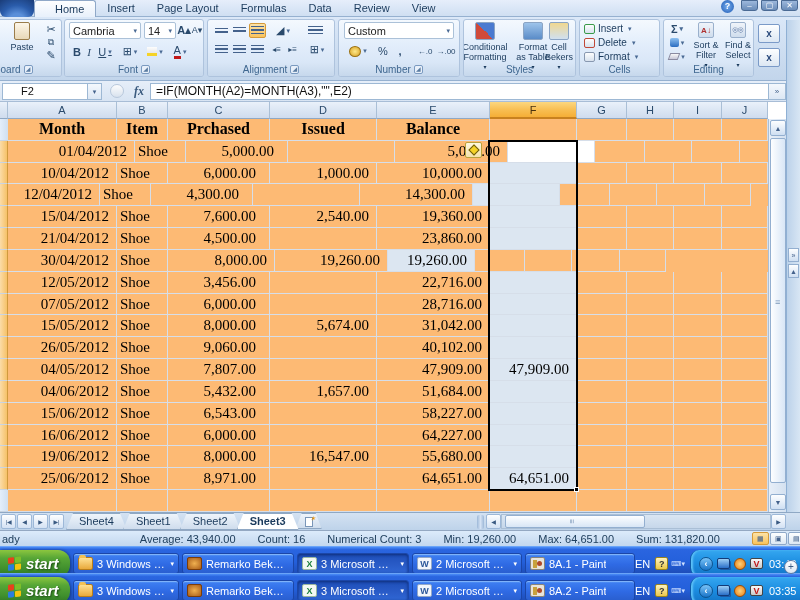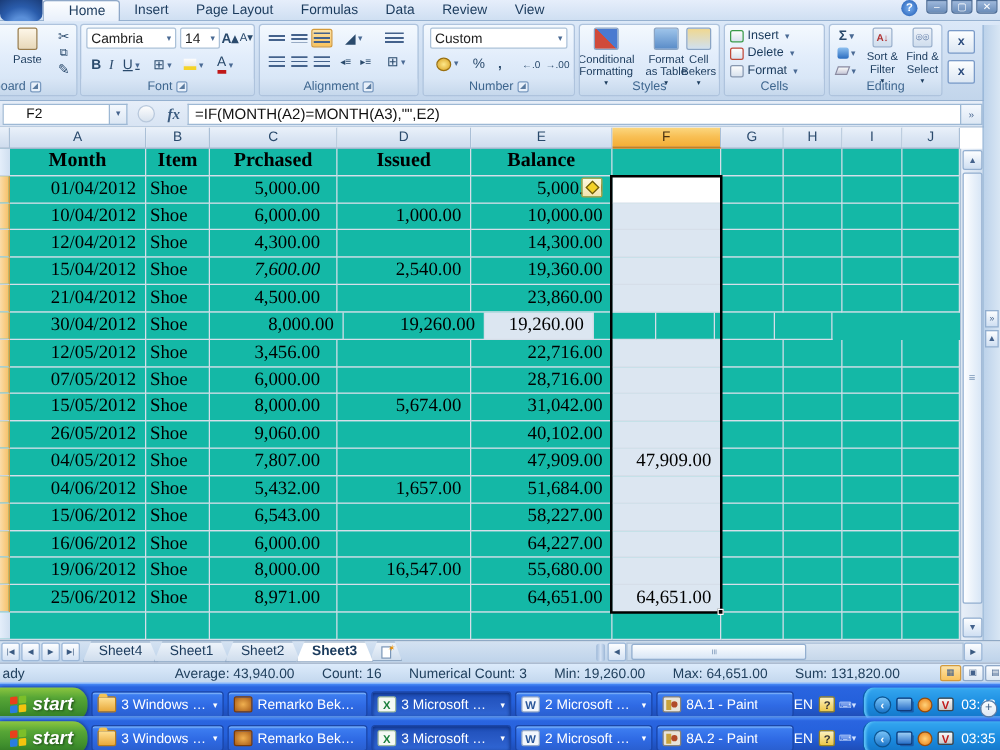--- a/index.html
+++ b/index.html
@@ -59,21 +59,21 @@
   .fxchev { width:18px; height:17px; background:linear-gradient(#f4f8fd,#dce7f4); border:1px solid #9db8d4;
     font-size:8px; color:#44628c; text-align:center; line-height:16px; margin-right:14px; }
 
   
   .grid { position:absolute; left:0; top:102px; width:768px; height:410px; background:#fff; overflow:hidden; }
   .colhdrs { display:flex; height:17px; }
   .ch { height:17px; border-right:1px solid #aabfd6; border-bottom:1px solid #8fa8c4; flex:none;
     background:linear-gradient(180deg,#eaf1fa,#dae5f3 55%,#cfdcee); display:flex; align-items:center; justify-content:center;
     font-size:11px; color:#2a4a6c; }
   .ch.sel { background:linear-gradient(180deg,#fcd77f,#f8bf54 50%,#f5ae36); border-bottom:2px solid #c8811f; color:#4a3210; }
-  .grow { display:flex; height:21.83px; background:#14b8a6; }
+  .grow { display:flex; height:21.83px; background:#fdba74; }
   .rh { width:8px; flex:none; border-bottom:1px solid #c8d4e2; background:linear-gradient(90deg,#e4eefa,#cfdff0); }
   .rh.sel { background:linear-gradient(90deg,#fbdca8,#f6c168); border-right:1px solid #d09a3e; }
   .cell { height:100%; flex:none; border-right:1px solid #d6dee9; border-bottom:1px solid #d6dee9;
     font-family:"Liberation Serif",serif; font-size:15px; color:#000; display:flex; align-items:center;
     overflow:hidden; white-space:nowrap; position:relative; }
   .cell.num { justify-content:flex-end; padding-right:7px; }
   .cell.pc  { padding-right:13px; }
   .cell.txt { padding-left:3px; }
   .cell.hc  { font-weight:bold; font-size:16px; justify-content:center; }
   .cell.fsel { background:#dce6f1; }
@@ -405,21 +405,21 @@
           <div class="cell hc" style="width: 107px;">Issued</div>
           <div class="cell hc" style="width: 113px;">Balance</div>
           <div class="cell" style="width: 87px;"></div>
           <div class="cell" style="width: 50px;"></div>
           <div class="cell" style="width: 47px;"></div>
           <div class="cell" style="width: 48px;"></div>
           <div class="cell" style="width: 46px;"></div>
         </div>
         <div class="grow">
           <div class="rh sel"></div>
-          <div class="cell num" style="width: 109px;">01/04/2012</div>
+          <div class="cell num" style="width: 127px;">01/04/2012</div>
           <div class="cell txt" style="width: 51px;">Shoe</div>
           <div class="cell num pc" style="width: 102px;">5,000.00</div>
           <div class="cell num" style="width: 107px;"></div>
           <div class="cell num" style="width: 113px;">5,000.00</div>
           <div class="cell num fsel fa" style="width: 87px;"></div>
           <div class="cell" style="width: 50px;"></div>
           <div class="cell" style="width: 47px;"></div>
           <div class="cell" style="width: 48px;"></div>
           <div class="cell" style="width: 46px;"></div>
         </div>
@@ -431,36 +431,36 @@
           <div class="cell num" style="width: 107px;">1,000.00</div>
           <div class="cell num" style="width: 113px;">10,000.00</div>
           <div class="cell num fsel" style="width: 87px;"></div>
           <div class="cell" style="width: 50px;"></div>
           <div class="cell" style="width: 47px;"></div>
           <div class="cell" style="width: 48px;"></div>
           <div class="cell" style="width: 46px;"></div>
         </div>
         <div class="grow">
           <div class="rh sel"></div>
-          <div class="cell num" style="width: 109px;">12/04/2012</div>
+          <div class="cell num" style="width: 92px;">12/04/2012</div>
           <div class="cell txt" style="width: 51px;">Shoe</div>
           <div class="cell num pc" style="width: 102px;">4,300.00</div>
           <div class="cell num" style="width: 107px;"></div>
           <div class="cell num" style="width: 113px;">14,300.00</div>
           <div class="cell num fsel" style="width: 87px;"></div>
           <div class="cell" style="width: 50px;"></div>
           <div class="cell" style="width: 47px;"></div>
           <div class="cell" style="width: 48px;"></div>
           <div class="cell" style="width: 46px;"></div>
         </div>
         <div class="grow">
           <div class="rh sel"></div>
           <div class="cell num" style="width: 109px;">15/04/2012</div>
           <div class="cell txt" style="width: 51px;">Shoe</div>
-          <div class="cell num pc" style="width: 102px; font-style: italic;">7,600.00</div>
+          <div class="cell num pc" style="width: 102px;">7,600.00</div>
           <div class="cell num" style="width: 107px;">2,540.00</div>
           <div class="cell num" style="width: 113px;">19,360.00</div>
           <div class="cell num fsel" style="width: 87px;"></div>
           <div class="cell" style="width: 50px;"></div>
           <div class="cell" style="width: 47px;"></div>
           <div class="cell" style="width: 48px;"></div>
           <div class="cell" style="width: 46px;"></div>
         </div>
         <div class="grow">
           <div class="rh sel"></div>

